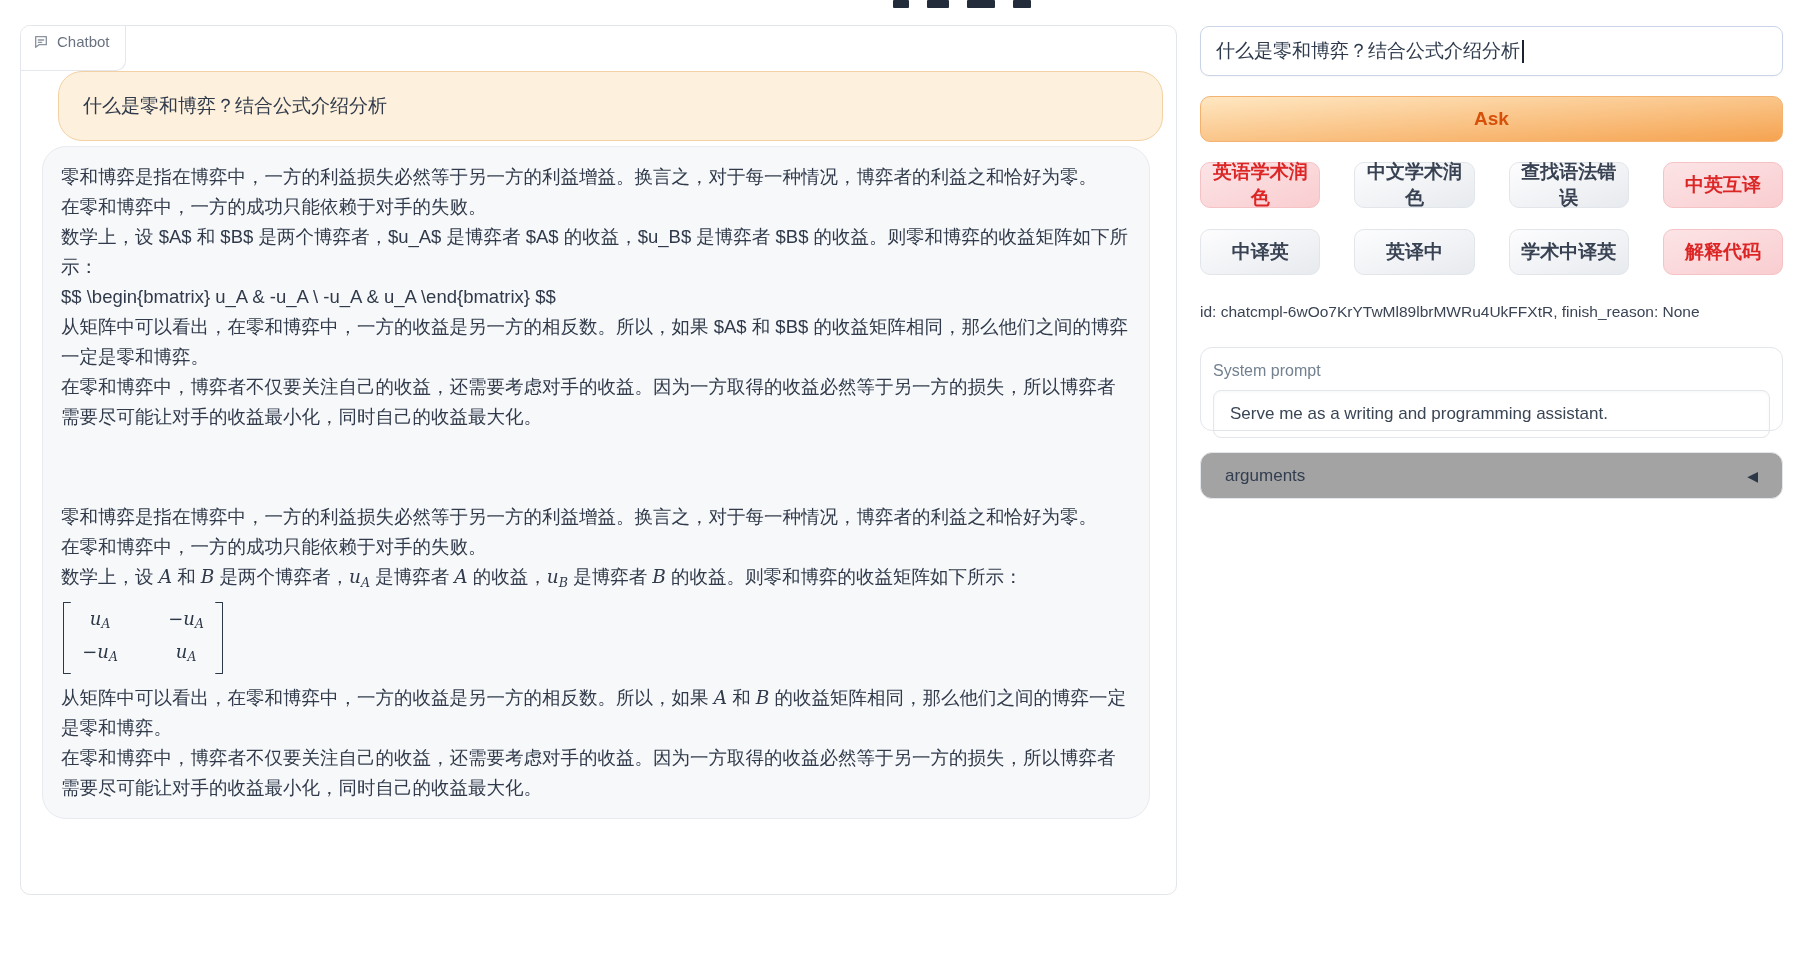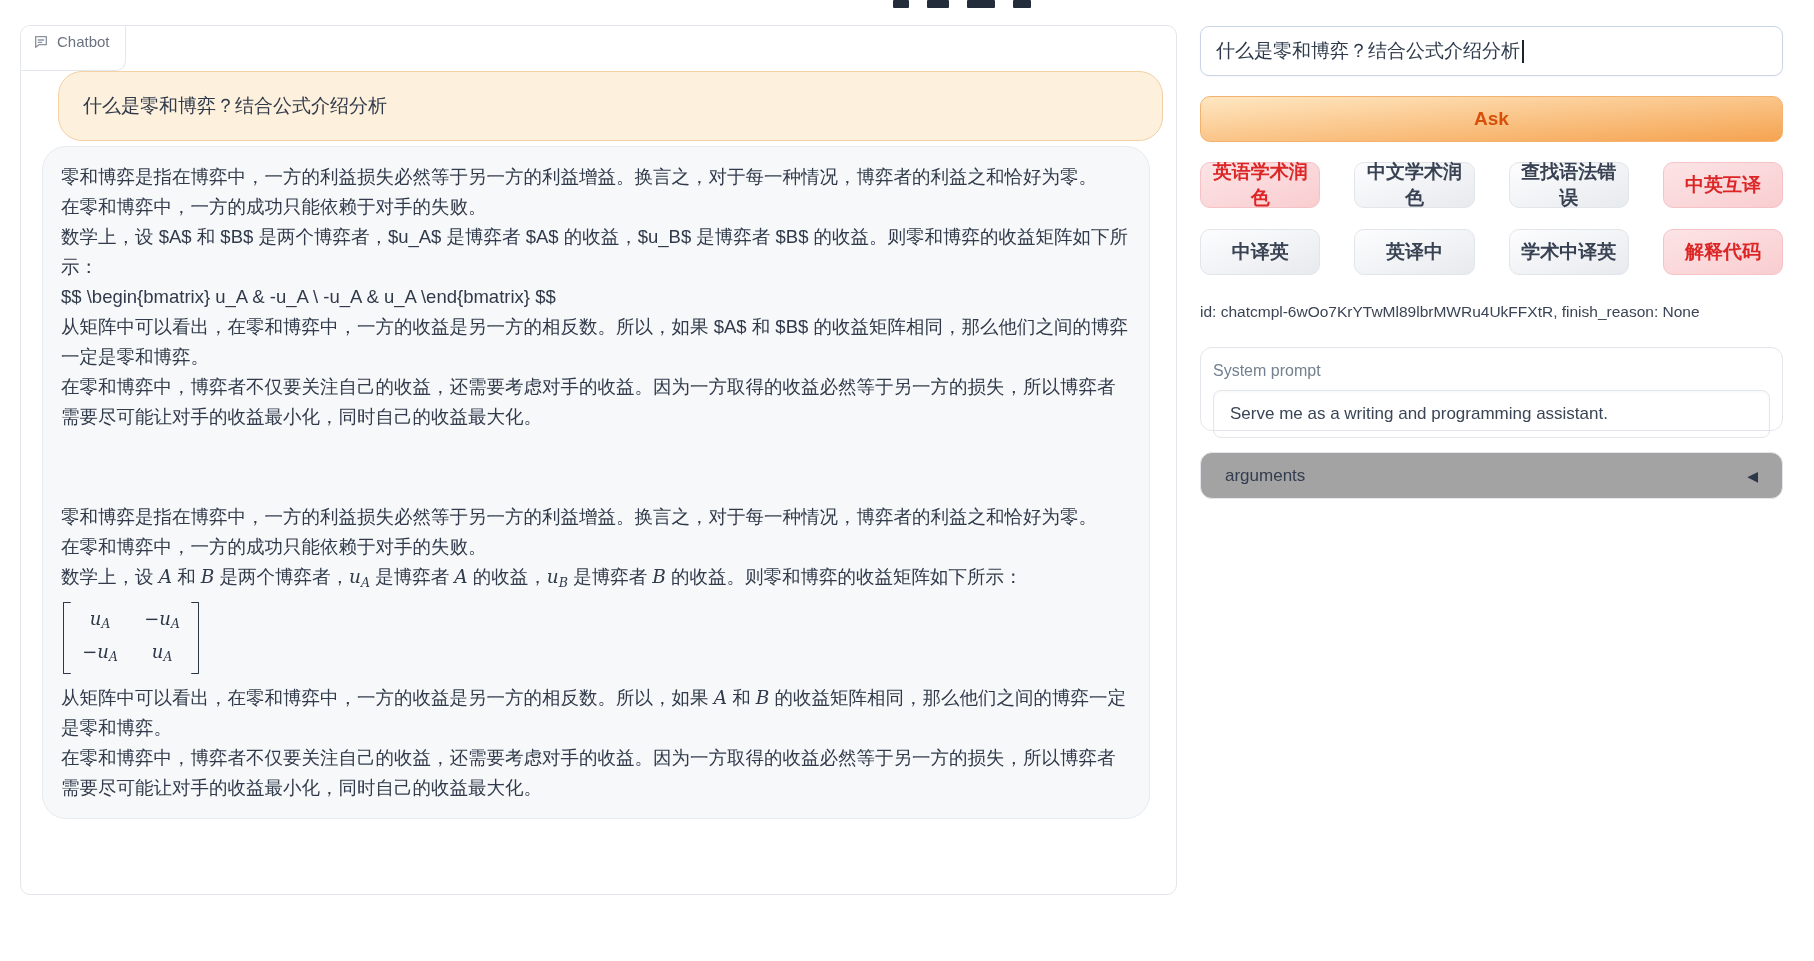--- a/index.html
+++ b/index.html
@@ -28,21 +28,21 @@
     background:#f7f8fa;border:1.5px solid #e8ebef;border-radius:24px;
     padding:15px 18px;}
   .sec-gap{height:70px;}
   .seg-mi{font-family:"DejaVu Serif",serif;font-style:italic;}
   .seg-msub{font-family:"DejaVu Serif",serif;font-style:italic;font-size:0.68em;vertical-align:-0.28em;}
   .matrix{display:inline-flex;align-items:stretch;margin:4px 0 6px 2px;}
   .mbracket{width:8px;border:1.6px solid #2c3748;box-sizing:border-box;}
   .mbl{border-right:none;border-radius:1px;}
   .mbr{border-left:none;border-radius:1px;}
   .mbody{display:flex;flex-direction:column;justify-content:center;gap:2px;padding:4px 6px;}
-  .mrow{display:flex;gap:16px;font-size:18px;line-height:26px;align-items:flex-end;}
+  .mrow{display:flex;gap:40px;font-size:18px;line-height:26px;align-items:flex-end;}
   .mcell{min-width:46px;text-align:center;font-family:"DejaVu Serif",serif;color:#2c3748;}
 
   
   .right-col{position:absolute;left:1200px;top:0;width:583px;}
   .q-input{box-sizing:border-box;margin-top:26px;height:50px;background:#fff;
     border:1px solid #c9d5e6;border-radius:9px;display:flex;align-items:center;
     padding:0 15px;font-size:19px;color:#2f3b4c;box-shadow:0 1px 2px rgba(40,60,90,.04);}
   .caret{display:inline-block;width:2px;height:23px;background:#1a2330;margin-left:2px;}
   .btn{box-sizing:border-box;height:46px;border-radius:10px;display:flex;align-items:center;
     justify-content:center;font-size:19px;font-weight:bold;cursor:pointer;width:100%;

